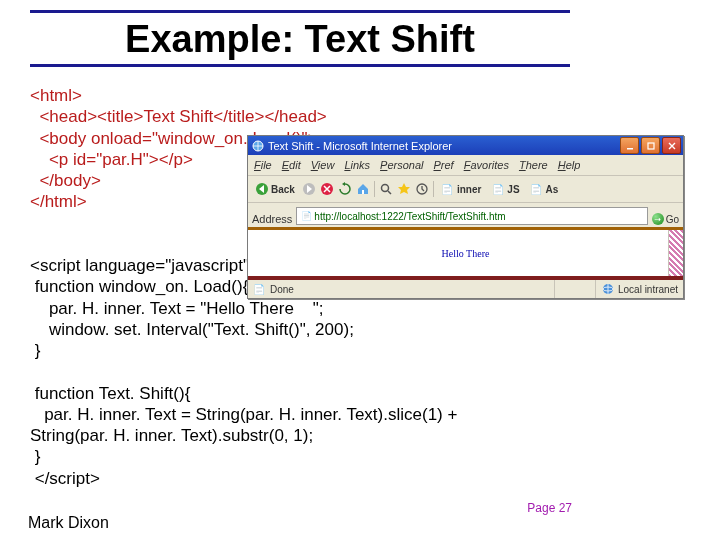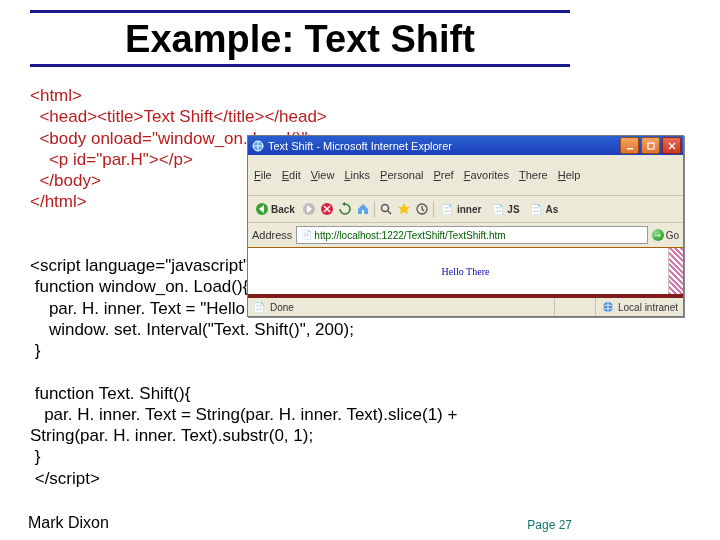--- a/index.html
+++ b/index.html
@@ -67,23 +67,23 @@
   .footer-left {
     position: absolute;
     left: 28px;
     bottom: 8px;
     font-size: 16px;
     color: #000;
   }
   .footer-right {
     position: absolute;
     right: 28px;
-    bottom: 8px;
+    bottom: 25px;
     font-size: 12px;
-    color: #0f766e;
+    color: #a21caf;
   }
 
   
   .browser {
     position: absolute;
     left: 247px;
     top: 135px;
     width: 435px;
     border: 1px solid #7a7a7a;
     font-family: Tahoma, Arial, sans-serif;
@@ -122,25 +122,26 @@
     align-items: center;
     justify-content: center;
   }
   .win-btn.close {
     background: linear-gradient(#e86b5a, #c73a25);
     border-color: #8a2615;
   }
   .menubar {
     display: flex;
     gap: 10px;
-    padding: 14px 6px;
+    padding: 4px 6px;
     background: #ece9d8;
     color: #333;
     font-size: 11px;
     border-bottom: 1px solid #c8c4b8;
+    font-style: italic;
   }
   .menubar span:first-letter { text-decoration: underline; }
   .toolbar {
     display: flex;
     align-items: center;
     gap: 4px;
     padding: 2px 4px;
     background: #ece9d8;
     border-bottom: 1px solid #c8c4b8;
     height: 22px;
@@ -161,25 +162,25 @@
     align-items: center;
     justify-content: center;
   }
   .tb-sep {
     width: 1px;
     height: 16px;
     background: #c0bcb0;
   }
   .addrbar {
     display: flex;
-    align-items: center;
+    align-items: flex-end;
     gap: 4px;
     padding: 2px 4px;
     background: #ece9d8;
-    border-bottom: 1px solid #a16207;
+    border-bottom: 3px solid #a16207;
     height: 20px;
   }
   .addr-label { font-size: 11px; color: #333; }
   .addr-input {
     flex: 1;
     height: 16px;
     background: #fff;
     border: 1px solid #9a9a9a;
     font-size: 10px;
     padding: 0 3px;

